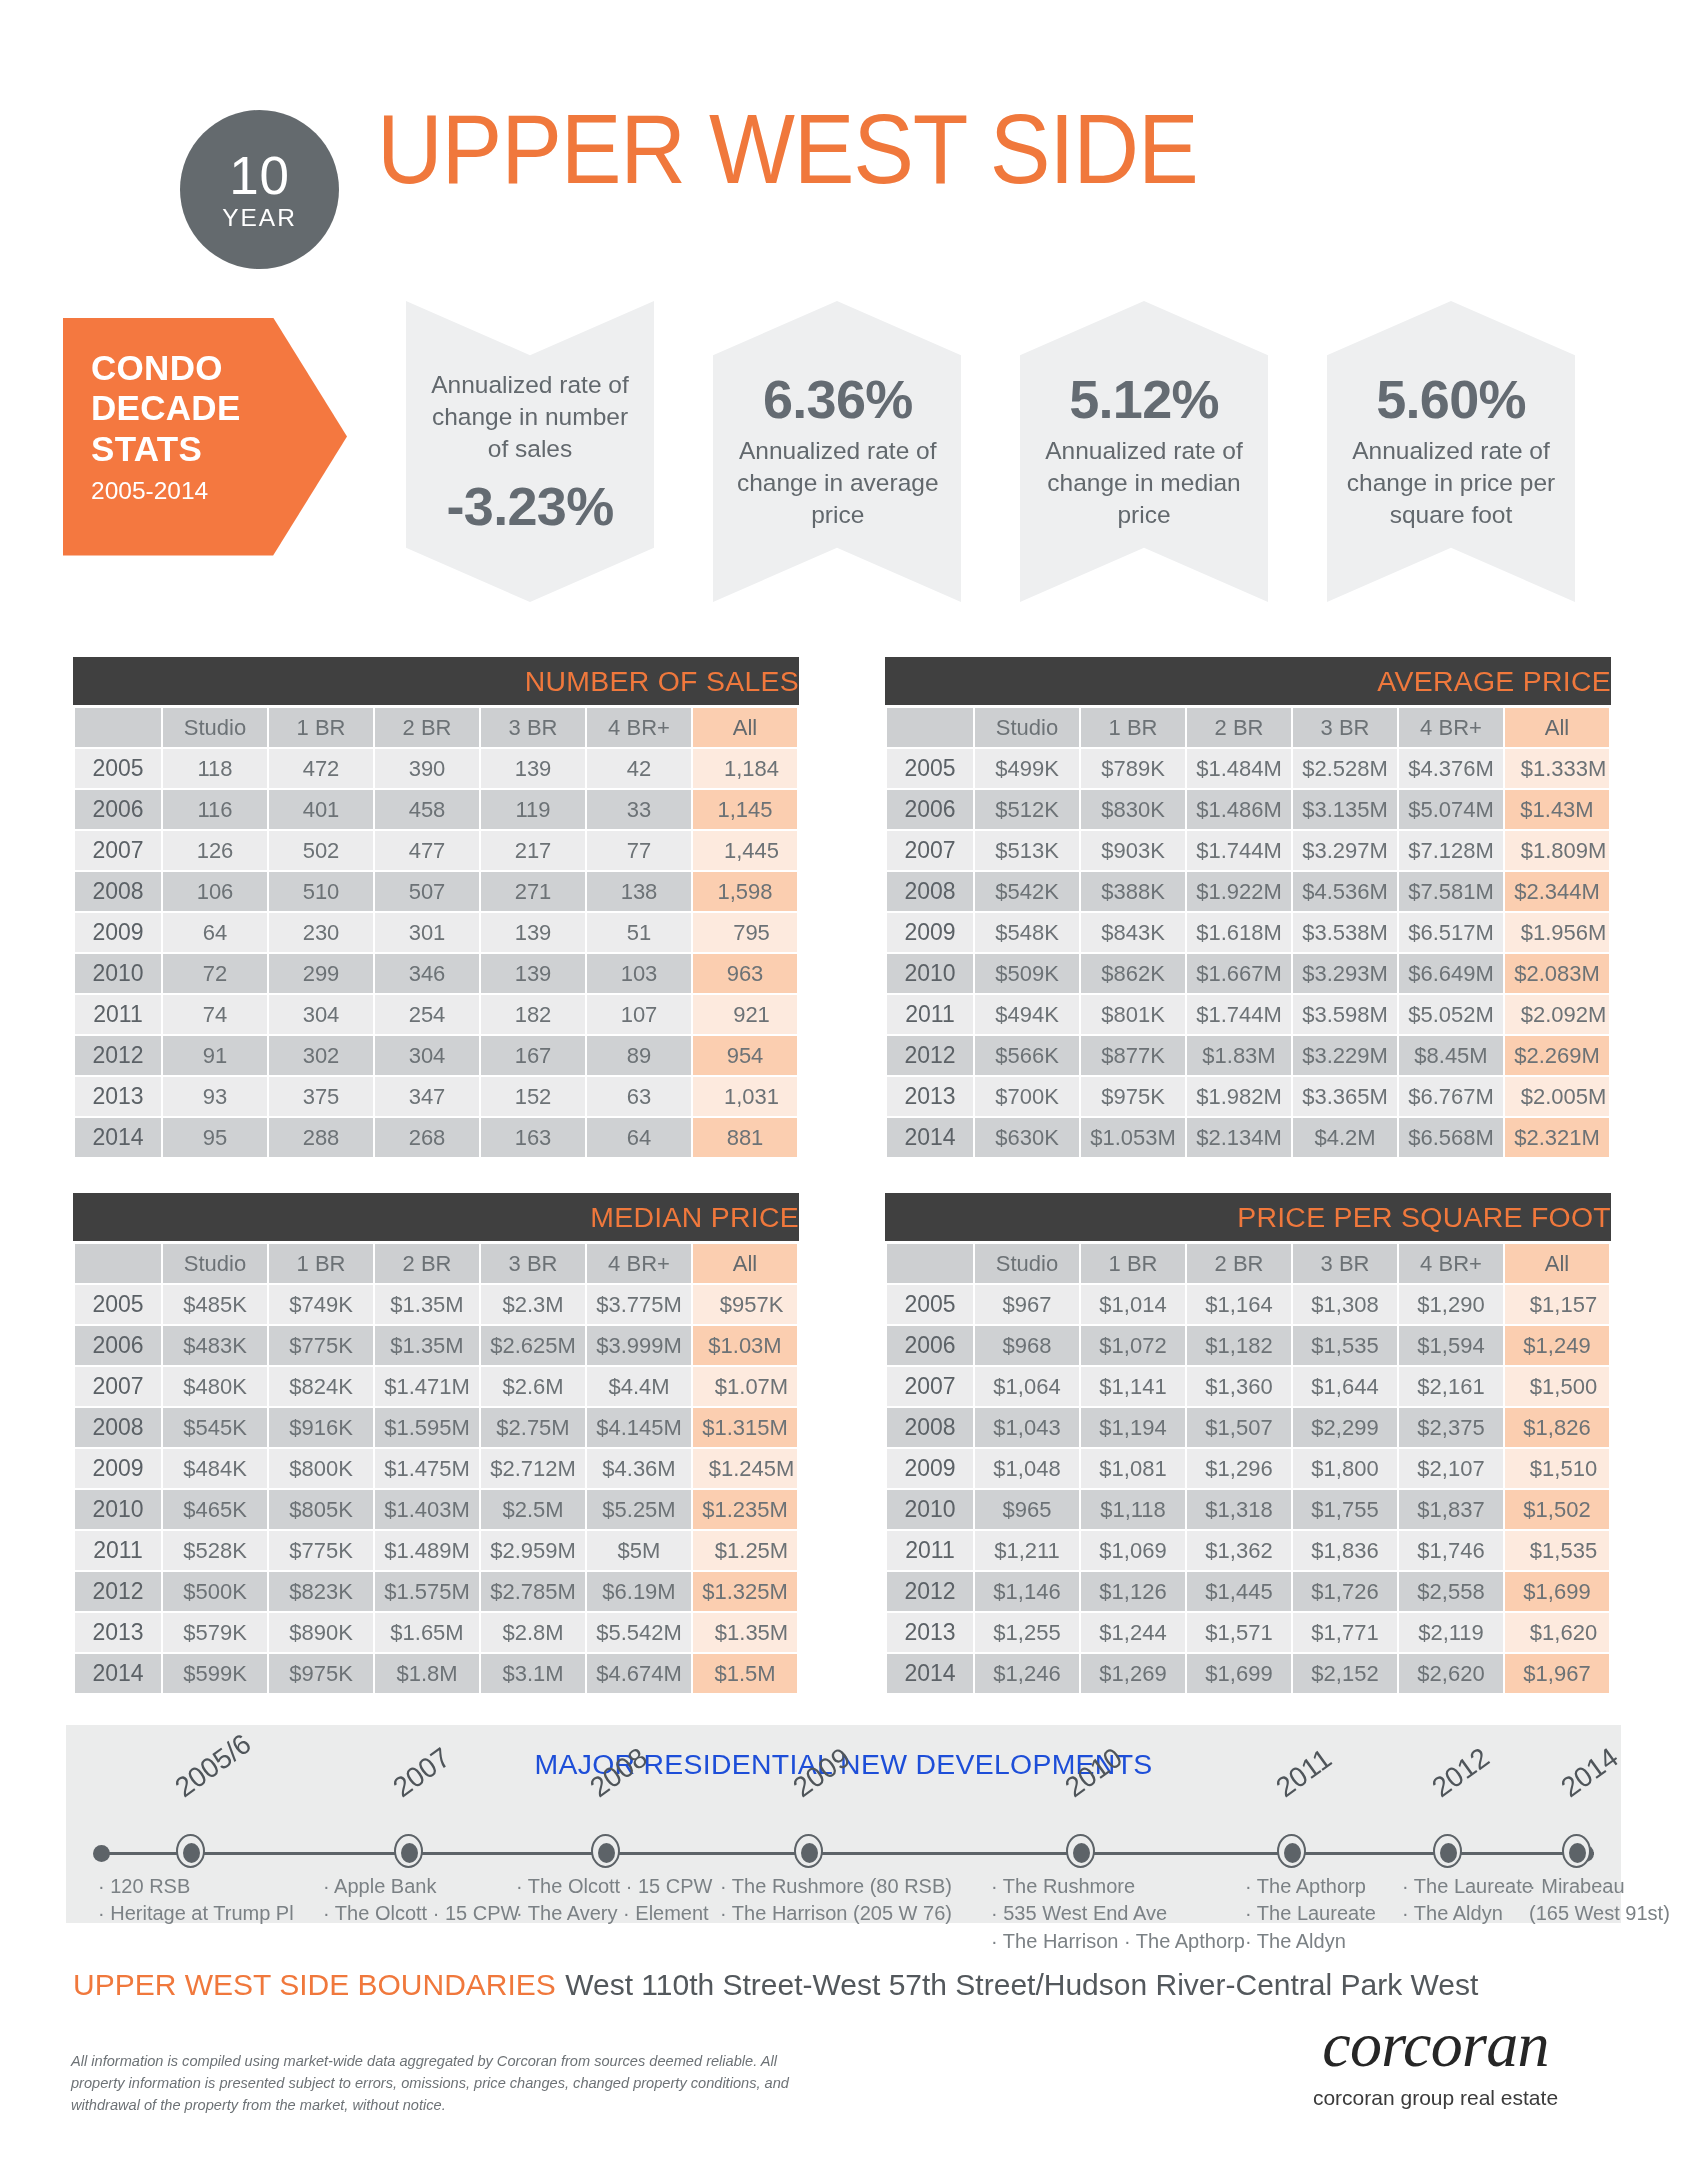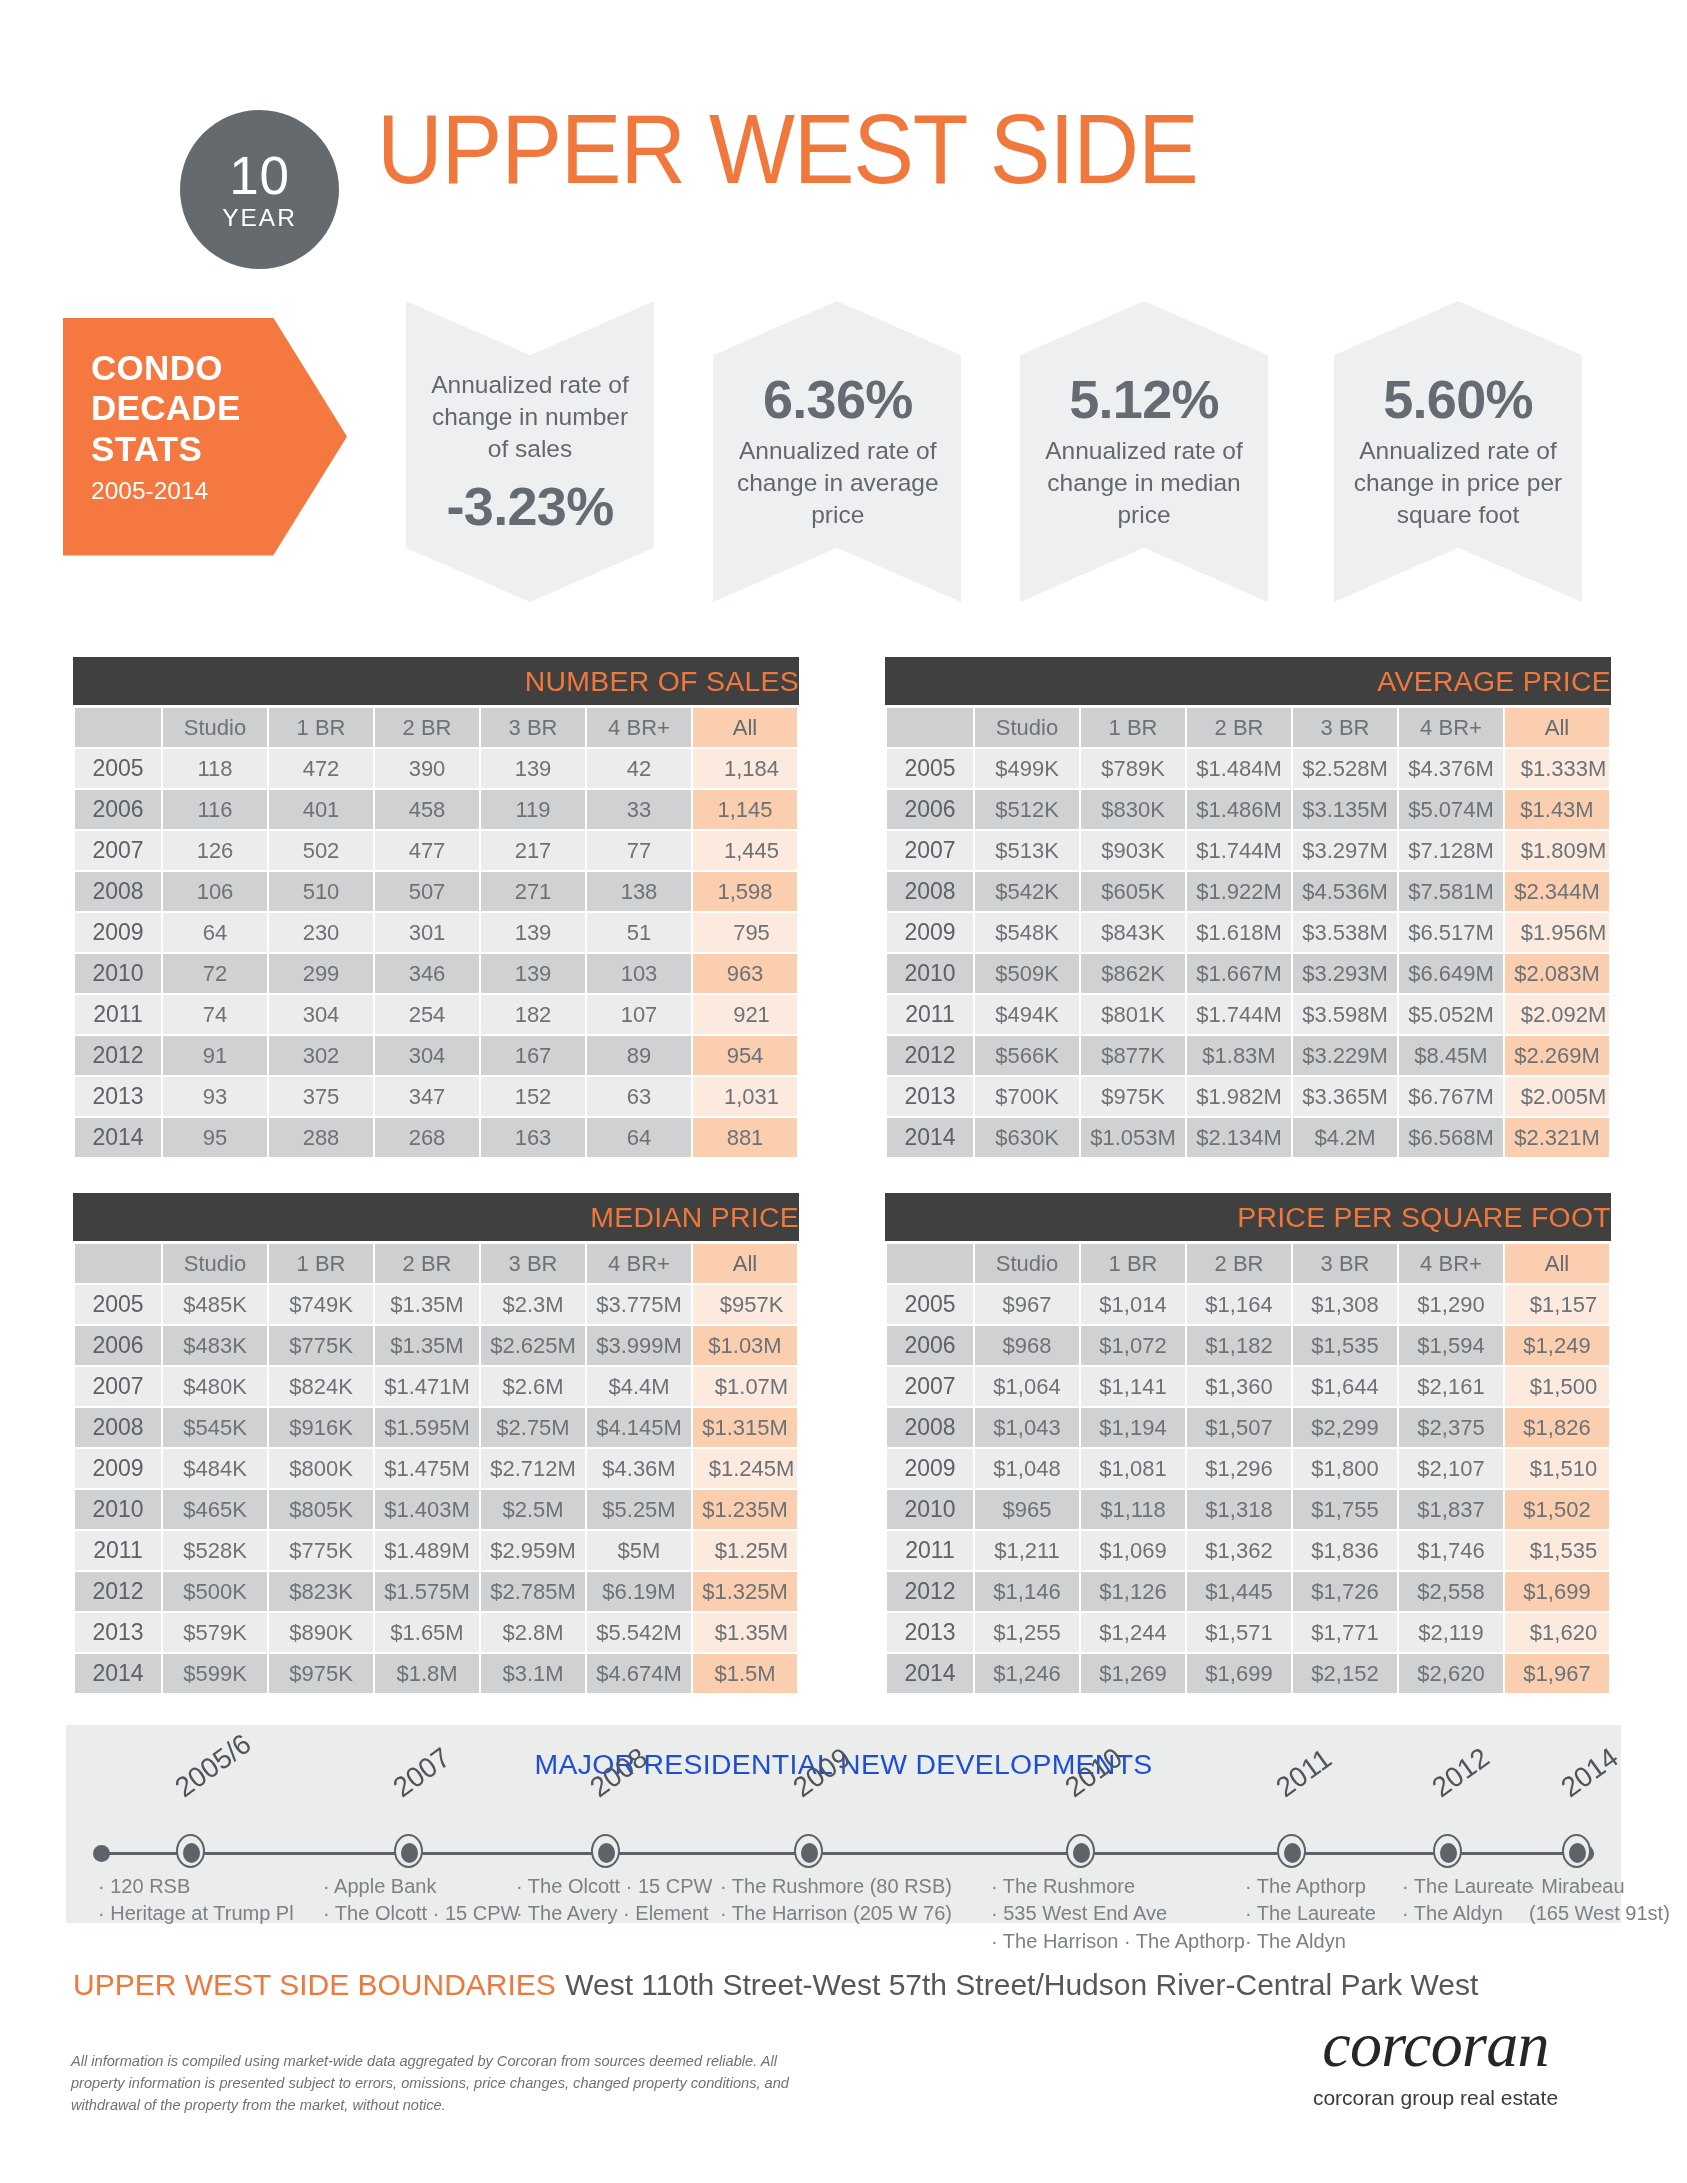--- a/index.html
+++ b/index.html
@@ -49,21 +49,21 @@
   }
   .chev.down{clip-path:polygon(0 0, 50% 18%, 100% 0, 100% 82%, 50% 100%, 0 82%);}
   .chev.up{clip-path:polygon(50% 0, 100% 18%, 100% 100%, 50% 82%, 0 100%, 0 18%);}
   .chev .cap{font-size:24.5px;line-height:1.32;color:#62686d;font-weight:300;}
   .chev .big{font-size:54px;line-height:1.05;color:#646b72;font-weight:bold;letter-spacing:-0.7px;}
   .chev.down .big{margin-top:12px;}
   .chev.up .big{margin-bottom:6.6px;}
   .c1{left:406px;}
   .c2{left:713px;padding-left:20px;}
   .c3{left:1020px;}
-  .c4{left:1327px;margin-left:7px;}
+  .c4{left:1327px;}
 
   
   .tbl{position:absolute;width:726px;}
   .tbl .cap{
     background:#404040;height:48px;line-height:48px;text-align:right;
     color:#f0783c;font-size:28.4px;letter-spacing:0.3px;
   }
   table{border-collapse:separate;border-spacing:2.6px 2.6px;width:726px;margin-top:1.3px;table-layout:fixed;}
   table th,table td{
     height:39px;text-align:center;font-weight:400;
@@ -340,21 +340,21 @@
               <td>$513K</td>
               <td>$903K</td>
               <td>$1.744M</td>
               <td>$3.297M</td>
               <td>$7.128M</td>
               <td class="all">$1.809M</td>
             </tr>
             <tr class="b">
               <td class="yr">2008</td>
               <td>$542K</td>
-              <td>$605K</td>
+              <td>$388K</td>
               <td>$1.922M</td>
               <td>$4.536M</td>
               <td>$7.581M</td>
               <td class="all">$2.344M</td>
             </tr>
             <tr class="a">
               <td class="yr">2009</td>
               <td>$548K</td>
               <td>$843K</td>
               <td>$1.618M</td>

